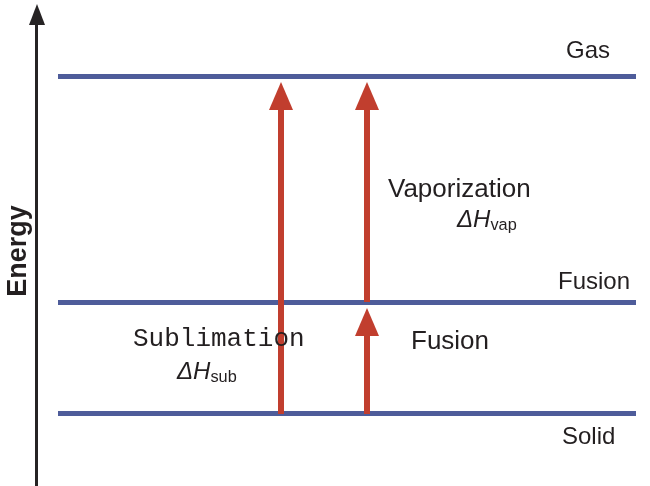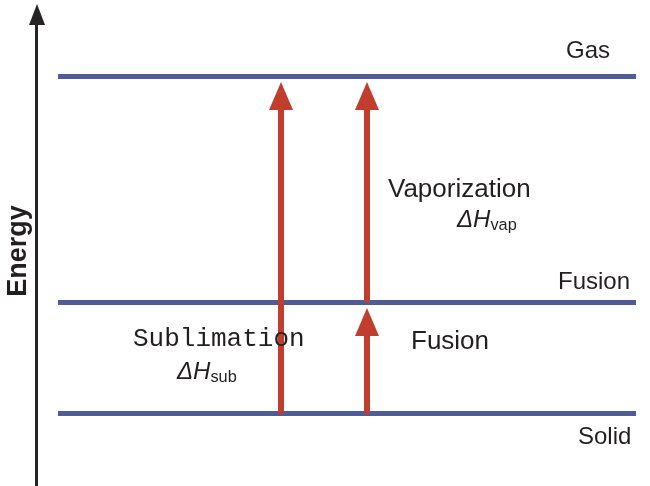--- a/index.html
+++ b/index.html
@@ -42,21 +42,21 @@
     background:var(--blue);z-index:2;
   }
   .line-gas{top:74px;}
   .line-liquid{top:300px;}
   .line-solid{top:411px;}
 
   
   .level-label{position:absolute;font-size:24px;line-height:1.2;white-space:nowrap;}
   .label-gas{left:566px;top:36px;}
   .label-liquid{left:558px;top:267px;}
-  .label-solid{left:562px;top:422px;margin-left:16px;}
+  .label-solid{left:562px;top:422px;}
 
   
   .arrow{
     position:absolute;width:24px;z-index:3;
     display:flex;flex-direction:column;align-items:center;
   }
   .arrow-head{
     width:0;height:0;
     border-left:12px solid transparent;
     border-right:12px solid transparent;

